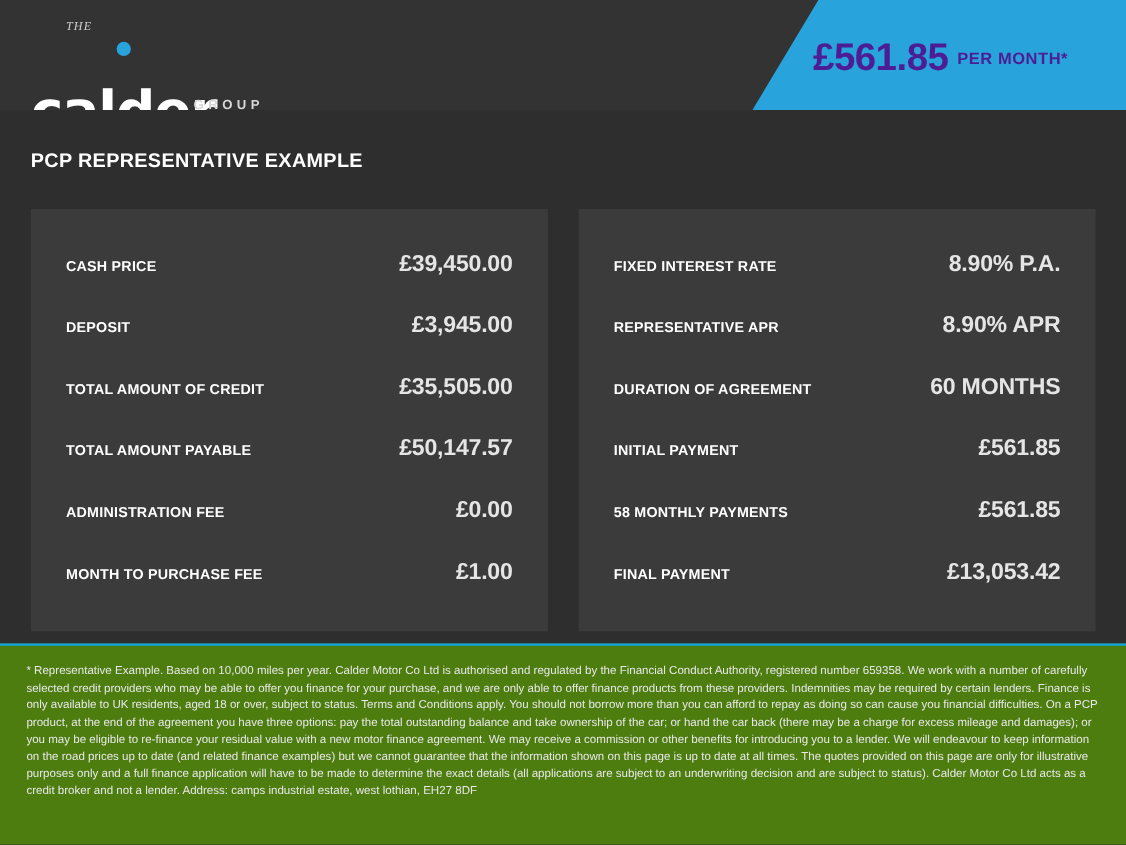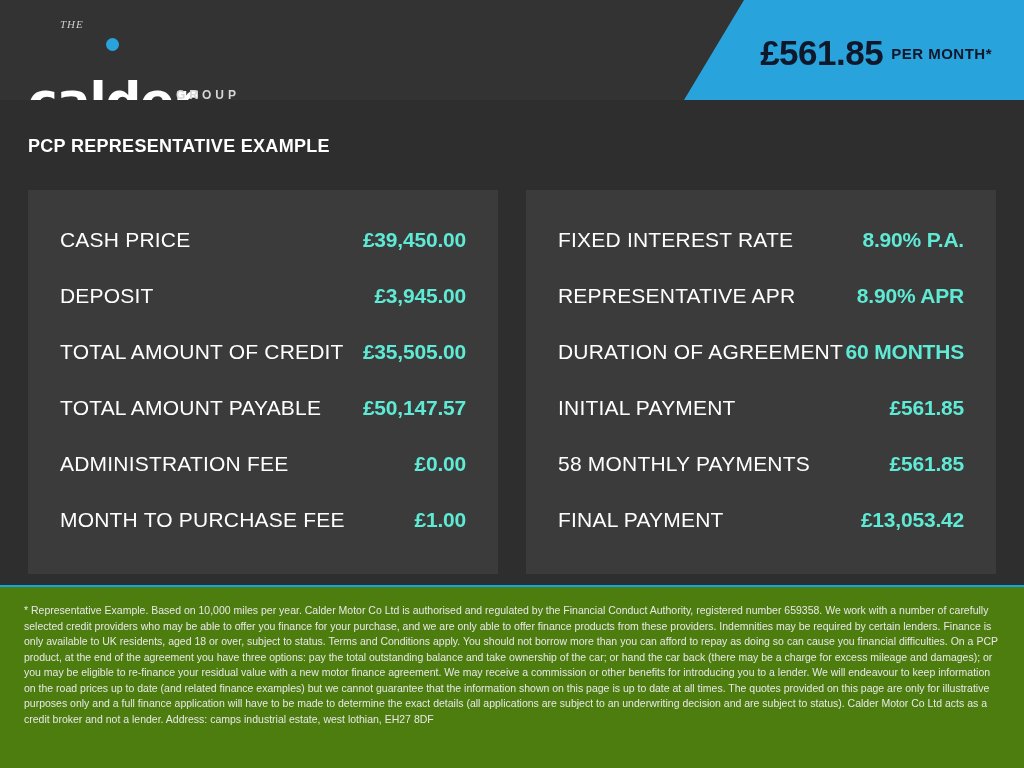--- a/index.html
+++ b/index.html
@@ -76,23 +76,23 @@
     position: absolute;
     right: 0;
     top: 0;
     height: 100px;
     width: 340px;
     background: #29a3dc;
     clip-path: polygon(60px 0, 340px 0, 340px 100px, 0px 100px);
   }
   .price-inner {
     position: absolute;
-    right: 32px;
+    right: 53px;
     top: 33px;
-    color: #0f172a;
+    color: #4c1d95;
     white-space: nowrap;
   }
   .price-value {
     font-size: 35px;
     font-weight: bold;
     letter-spacing: -0.5px;
     vertical-align: middle;
   }
   .price-suffix {
     font-size: 15px;
@@ -129,29 +129,29 @@
   }
   .row {
     display: flex;
     align-items: baseline;
     justify-content: space-between;
     height: 56px;
     line-height: 56px;
     white-space: nowrap;
   }
   .row-label {
-    font-size: 21px;
-    font-weight: normal;
+    font-size: 13px;
+    font-weight: bold;
     color: #ffffff;
     letter-spacing: 0.2px;
   }
   .row-value {
     font-size: 21px;
     font-weight: bold;
-    color: #5eead4;
+    color: #e5e5e5;
     letter-spacing: -0.2px;
   }
 
   
   .footer {
     position: absolute;
     left: 0;
     bottom: 0;
     width: 1024px;
     background: #4d7c0f;

